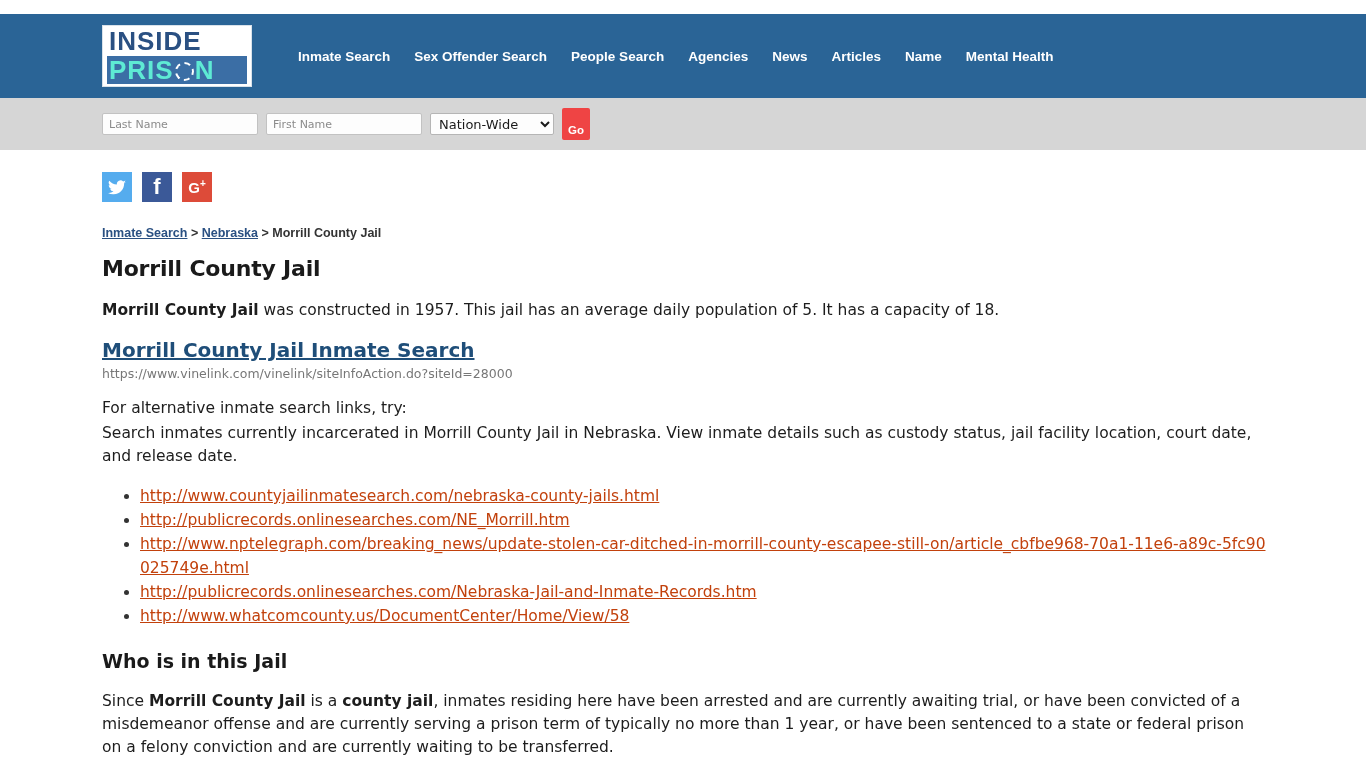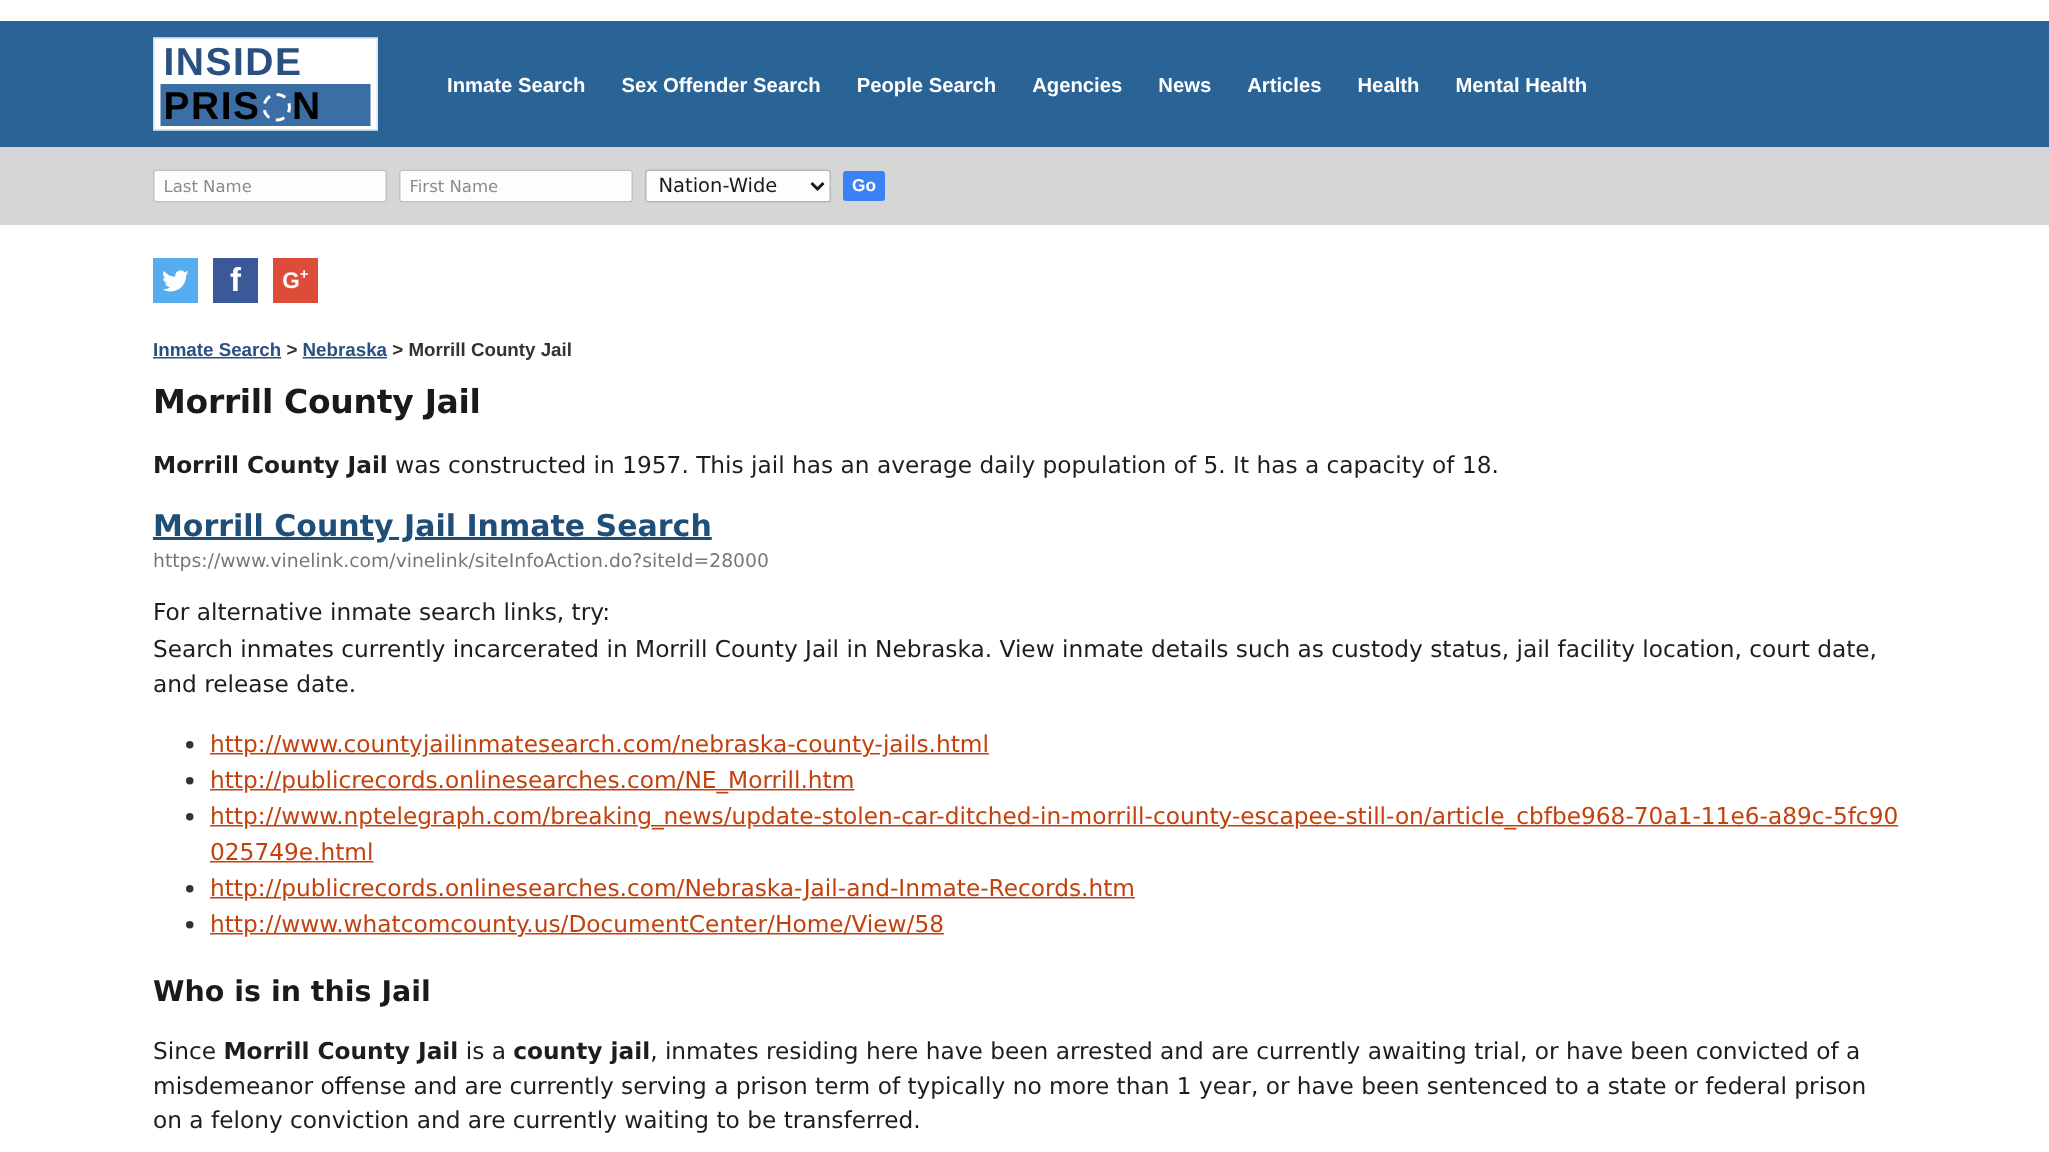--- a/index.html
+++ b/index.html
@@ -32,21 +32,21 @@
   .logo-top {
     font-family: "Liberation Sans", sans-serif;
     font-size: 26px; font-weight: bold;
     letter-spacing: 1px;
     color: #2a5082;
     line-height: 26px;
     padding-left: 2px;
   }
   .logo-bot {
     background: #3b6ea5;
-    color: #000000;
+    color: #5eead4;
     font-family: "Liberation Sans", sans-serif;
     font-size: 26px; font-weight: bold;
     letter-spacing: 1px;
     line-height: 28px;
     padding-left: 2px;
     display: flex; align-items: center;
     margin-top: 2px;
   }
   .ring {
     display: inline-block;
@@ -98,27 +98,27 @@
     border: 1px solid #b5b5b5;
     background: #fdfdfd;
     font-family: "DejaVu Sans", sans-serif;
     font-size: 13px;
     color: #1a1a1a;
     padding-left: 4px;
     border-radius: 2px;
   }
   .gobtn {
     height: 20px;
-    background: #3b82f6;
+    background: #ef4444;
     color: #ffffff;
     border: none;
     font-family: "Liberation Sans", sans-serif;
     font-size: 11.5px;
     font-weight: bold;
-    padding: 4px 6px;
+    padding: 16px 6px;
     cursor: pointer;
     border-radius: 2px;
   }
 
   
   .content {
     padding: 22px 100px 0 102px;
   }
   .social {
     display: flex;
@@ -222,21 +222,21 @@
         <span>N</span>
     </div>
   </div>
   <div class="nav">
     <a href="#">Inmate Search</a>
     <a href="#">Sex Offender Search</a>
     <a href="#">People Search</a>
     <a href="#">Agencies</a>
     <a href="#">News</a>
     <a href="#">Articles</a>
-    <a href="#">Health</a>
+    <a href="#">Name</a>
     <a href="#">Mental Health</a>
   </div>
 </div>
 
 <div class="searchbar">
   <input type="text" placeholder="Last Name" style="">
   <input type="text" placeholder="First Name" style="">
   <select>
     <option>Nation-Wide</option>
   </select>

